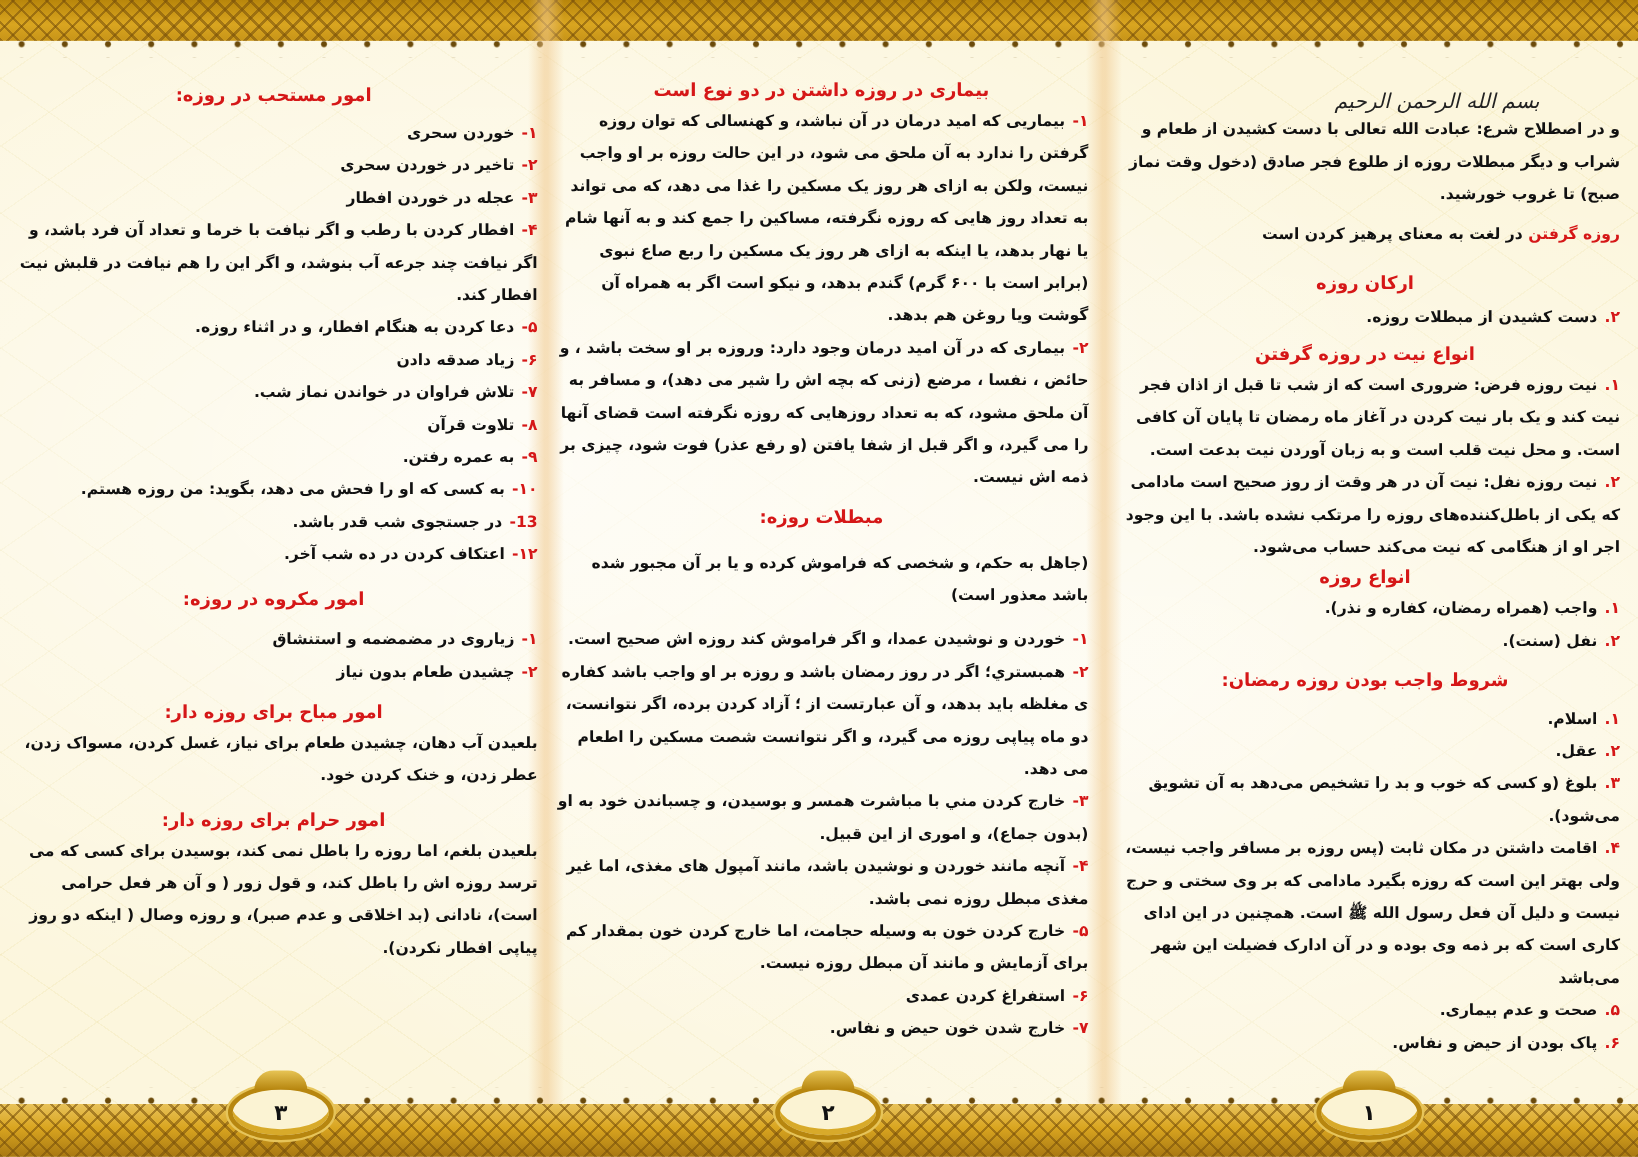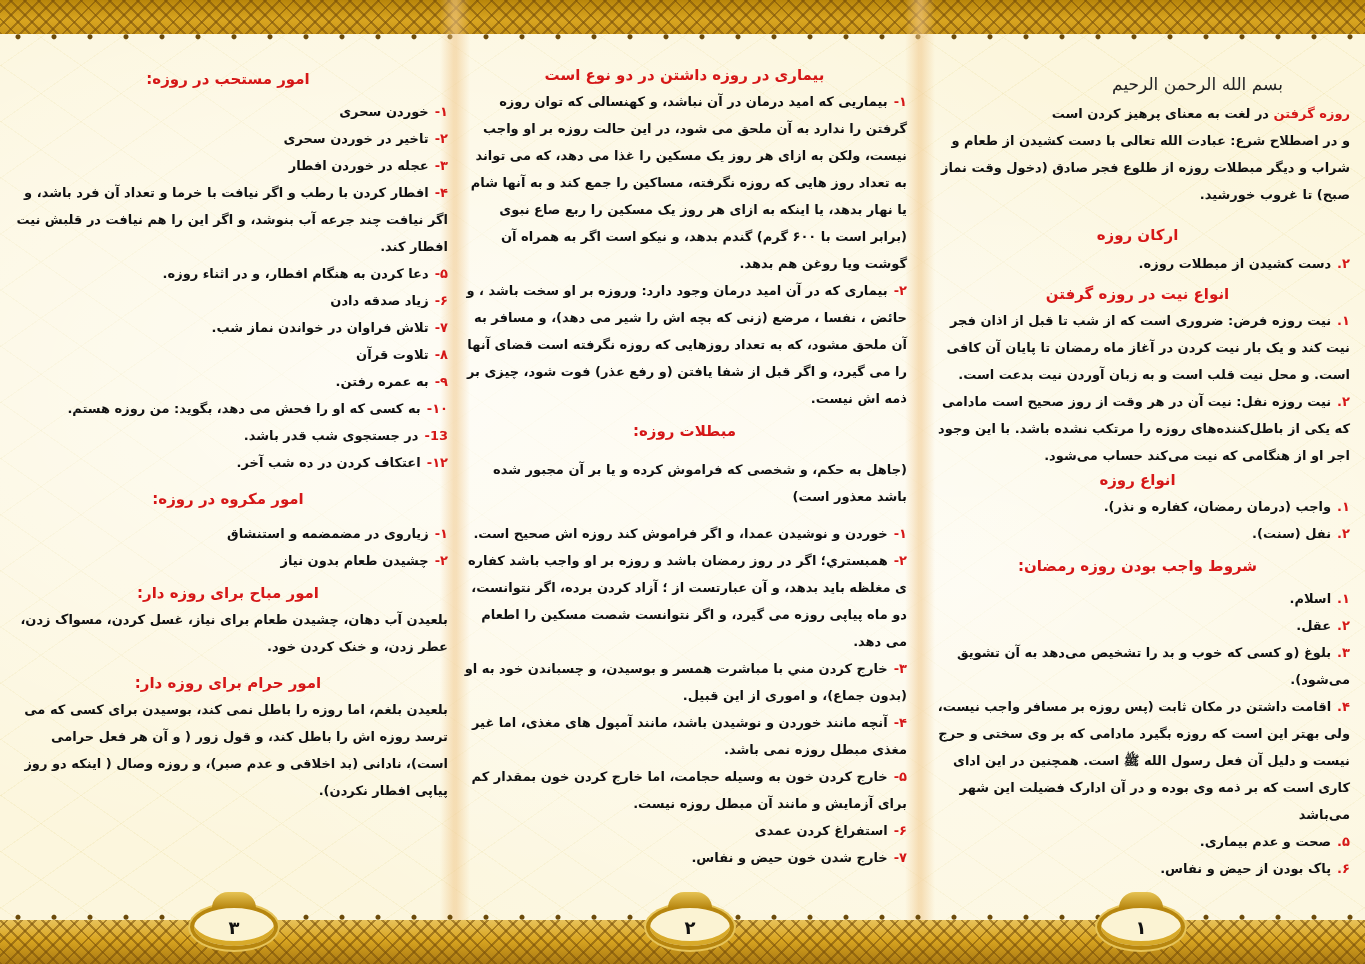--- a/index.html
+++ b/index.html
@@ -48,21 +48,21 @@
   .p1 { left:925px; width:425px; }
   .p2 { left:462px; width:445px; }
   .p3 { left:8px;   width:440px; }
 
   .h { color:#d51717; text-align:center; font-size:15px; font-weight:bold; margin:0; }
   .t { font-size:13px; line-height:27px; margin:0; }
   .red { color:#d51717; }
   .num { color:#d51717; margin-left:6px; }
   .basmala {
     text-align:center; font-family:"DejaVu Serif", serif; font-weight:normal;
-    font-size:17px; color:#222; padding-top:14px; padding-left:120px;
+    font-size:17px; color:#222; font-style:italic; padding-top:14px; padding-left:120px;
   }
 
   .pagenum {
     position:absolute; bottom:14px; width:80px; height:38px; margin-left:-40px;
     border-radius:50%;
     background:#fbf3d3;
     border:4px solid #b7860f;
     box-shadow:0 0 0 2px #e6c45a, 0 -6px 0 -1px #d8aa2a inset;
     display:flex; align-items:center; justify-content:center;
     font-size:18px; font-weight:bold; color:#111; direction:rtl;
@@ -77,34 +77,34 @@
 </head>
 <body>
 
 <div class="page">
   <div class="border-top"></div>
   <div class="fold" style="left:440px"></div>
   <div class="fold" style="left:905px"></div>
 
   <div class="panel p1">
     <div class="basmala">بسم الله الرحمن الرحیم</div>
+    <p class="t">و در اصطلاح شرع: عبادت الله تعالی با دست کشیدن از طعام و شراب و دیگر مبطلات روزه از طلوع فجر صادق (دخول وقت نماز صبح) تا غروب خورشید.</p>
     <p class="t" style="margin-top:6px">
       <span class="red">روزه گرفتن</span><span> در لغت به معنای پرهیز کردن است</span>
     </p>
-    <p class="t">و در اصطلاح شرع: عبادت الله تعالی با دست کشیدن از طعام و شراب و دیگر مبطلات روزه از طلوع فجر صادق (دخول وقت نماز صبح) تا غروب خورشید.</p>
 
     <p class="h" style="margin-top:18px;margin-bottom:6px">ارکان روزه</p>
     <p class="t"><span class="num">۲.</span><span>دست کشیدن از مبطلات روزه.</span></p>
 
     <p class="h" style="margin-top:8px;margin-bottom:4px">انواع نیت در روزه گرفتن</p>
     <p class="t"><span class="num">۱.</span><span>نیت روزه فرض: ضروری است که از شب تا قبل از اذان فجر نیت کند و یک بار نیت کردن در آغاز ماه رمضان تا پایان آن کافی است. و محل نیت قلب است و به زبان آوردن نیت بدعت است.</span></p>
     <p class="t"><span class="num">۲.</span><span>نیت روزه نفل: نیت آن در هر وقت از روز صحیح است مادامی که یکی از باطل‌کننده‌های روزه را مرتکب نشده باشد. با این وجود اجر او از هنگامی که نیت می‌کند حساب می‌شود.</span></p>
 
     <p class="h" style="margin-top:2px;margin-bottom:4px">انواع روزه</p>
-    <p class="t"><span class="num">۱.</span><span>واجب (درمان رمضان، کفاره و نذر).</span></p>
+    <p class="t"><span class="num">۱.</span><span>واجب (همراه رمضان، کفاره و نذر).</span></p>
     <p class="t"><span class="num">۲.</span><span>نفل (سنت).</span></p>
 
     <p class="h" style="margin-top:10px;margin-bottom:10px">شروط واجب بودن روزه رمضان:</p>
     <p class="t"><span class="num">۱.</span><span>اسلام.</span></p>
     <p class="t"><span class="num">۲.</span><span>عقل.</span></p>
     <p class="t"><span class="num">۳.</span><span>بلوغ (و کسی که خوب و بد را تشخیص می‌دهد به آن تشویق می‌شود).</span></p>
     <p class="t"><span class="num">۴.</span><span>اقامت داشتن در مکان ثابت (پس روزه بر مسافر واجب نیست، ولی بهتر این است که روزه بگیرد مادامی که بر وی سختی و حرج نیست و دلیل آن فعل رسول الله ﷺ است. همچنین در این ادای کاری است که بر ذمه وی بوده و در آن ادارک فضیلت این شهر می‌باشد</span></p>
     <p class="t"><span class="num">۵.</span><span>صحت و عدم بیماری.</span></p>
     <p class="t"><span class="num">۶.</span><span>پاک بودن از حیض و نفاس.</span></p>
   </div>

